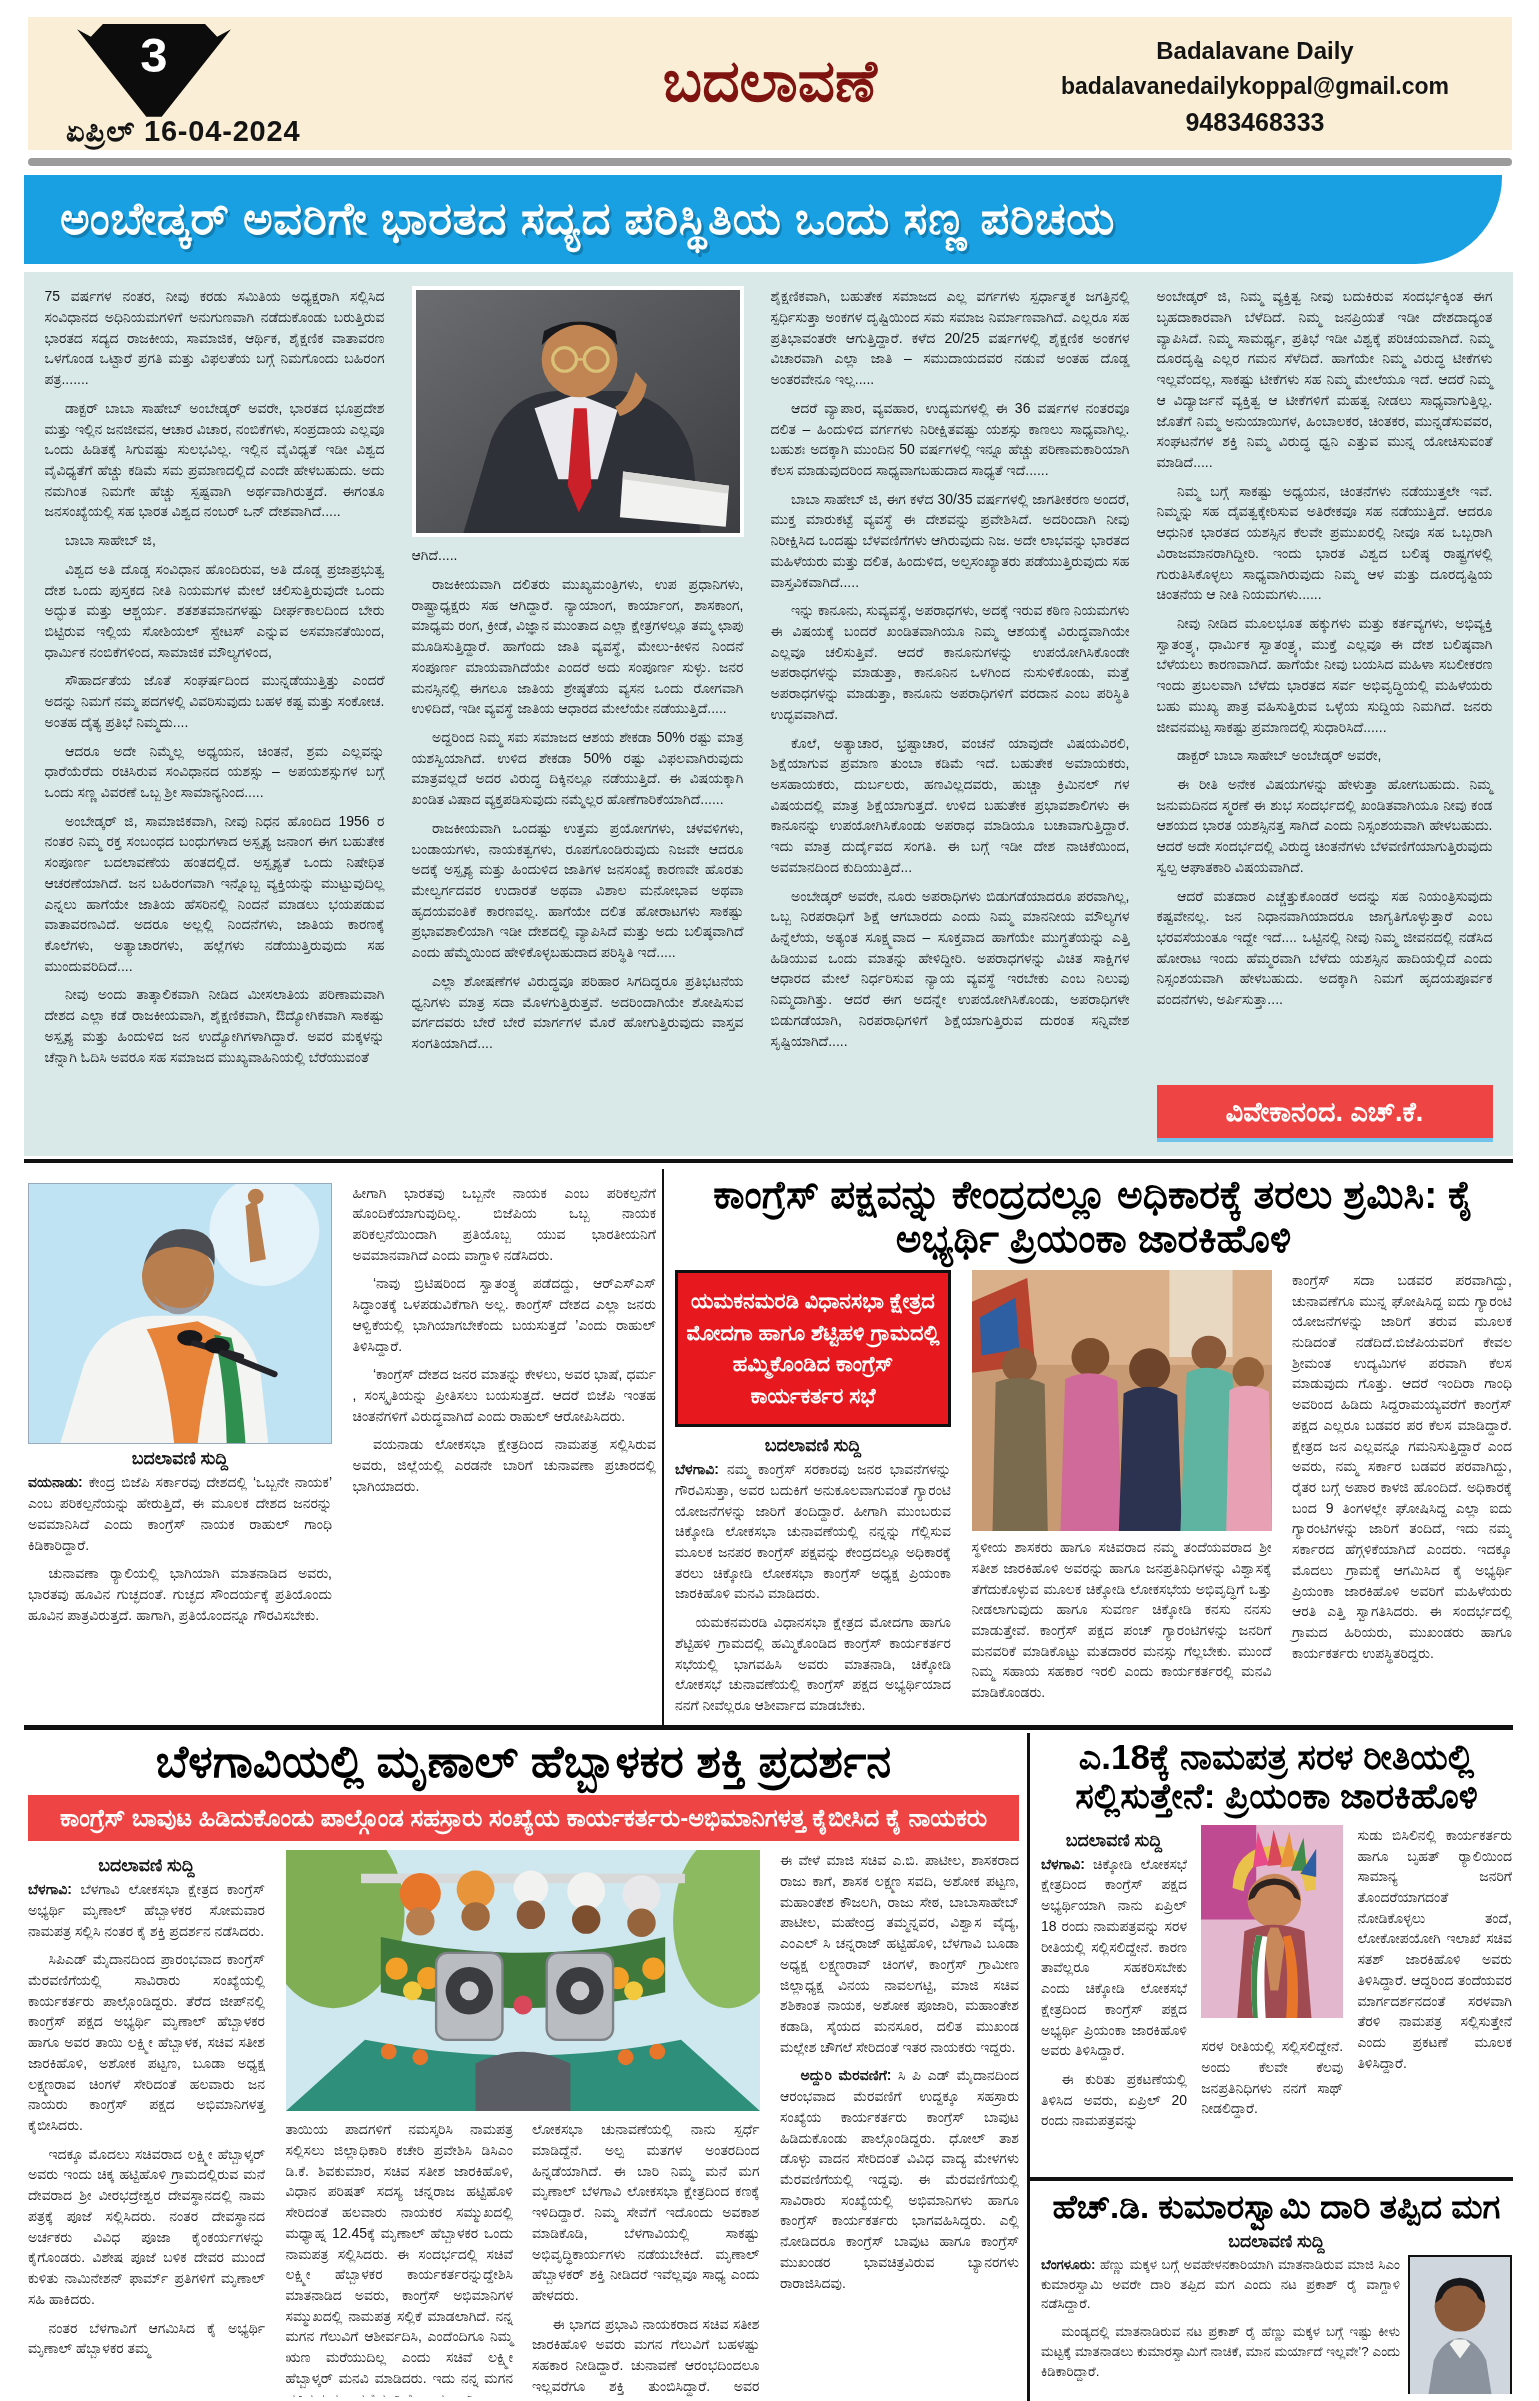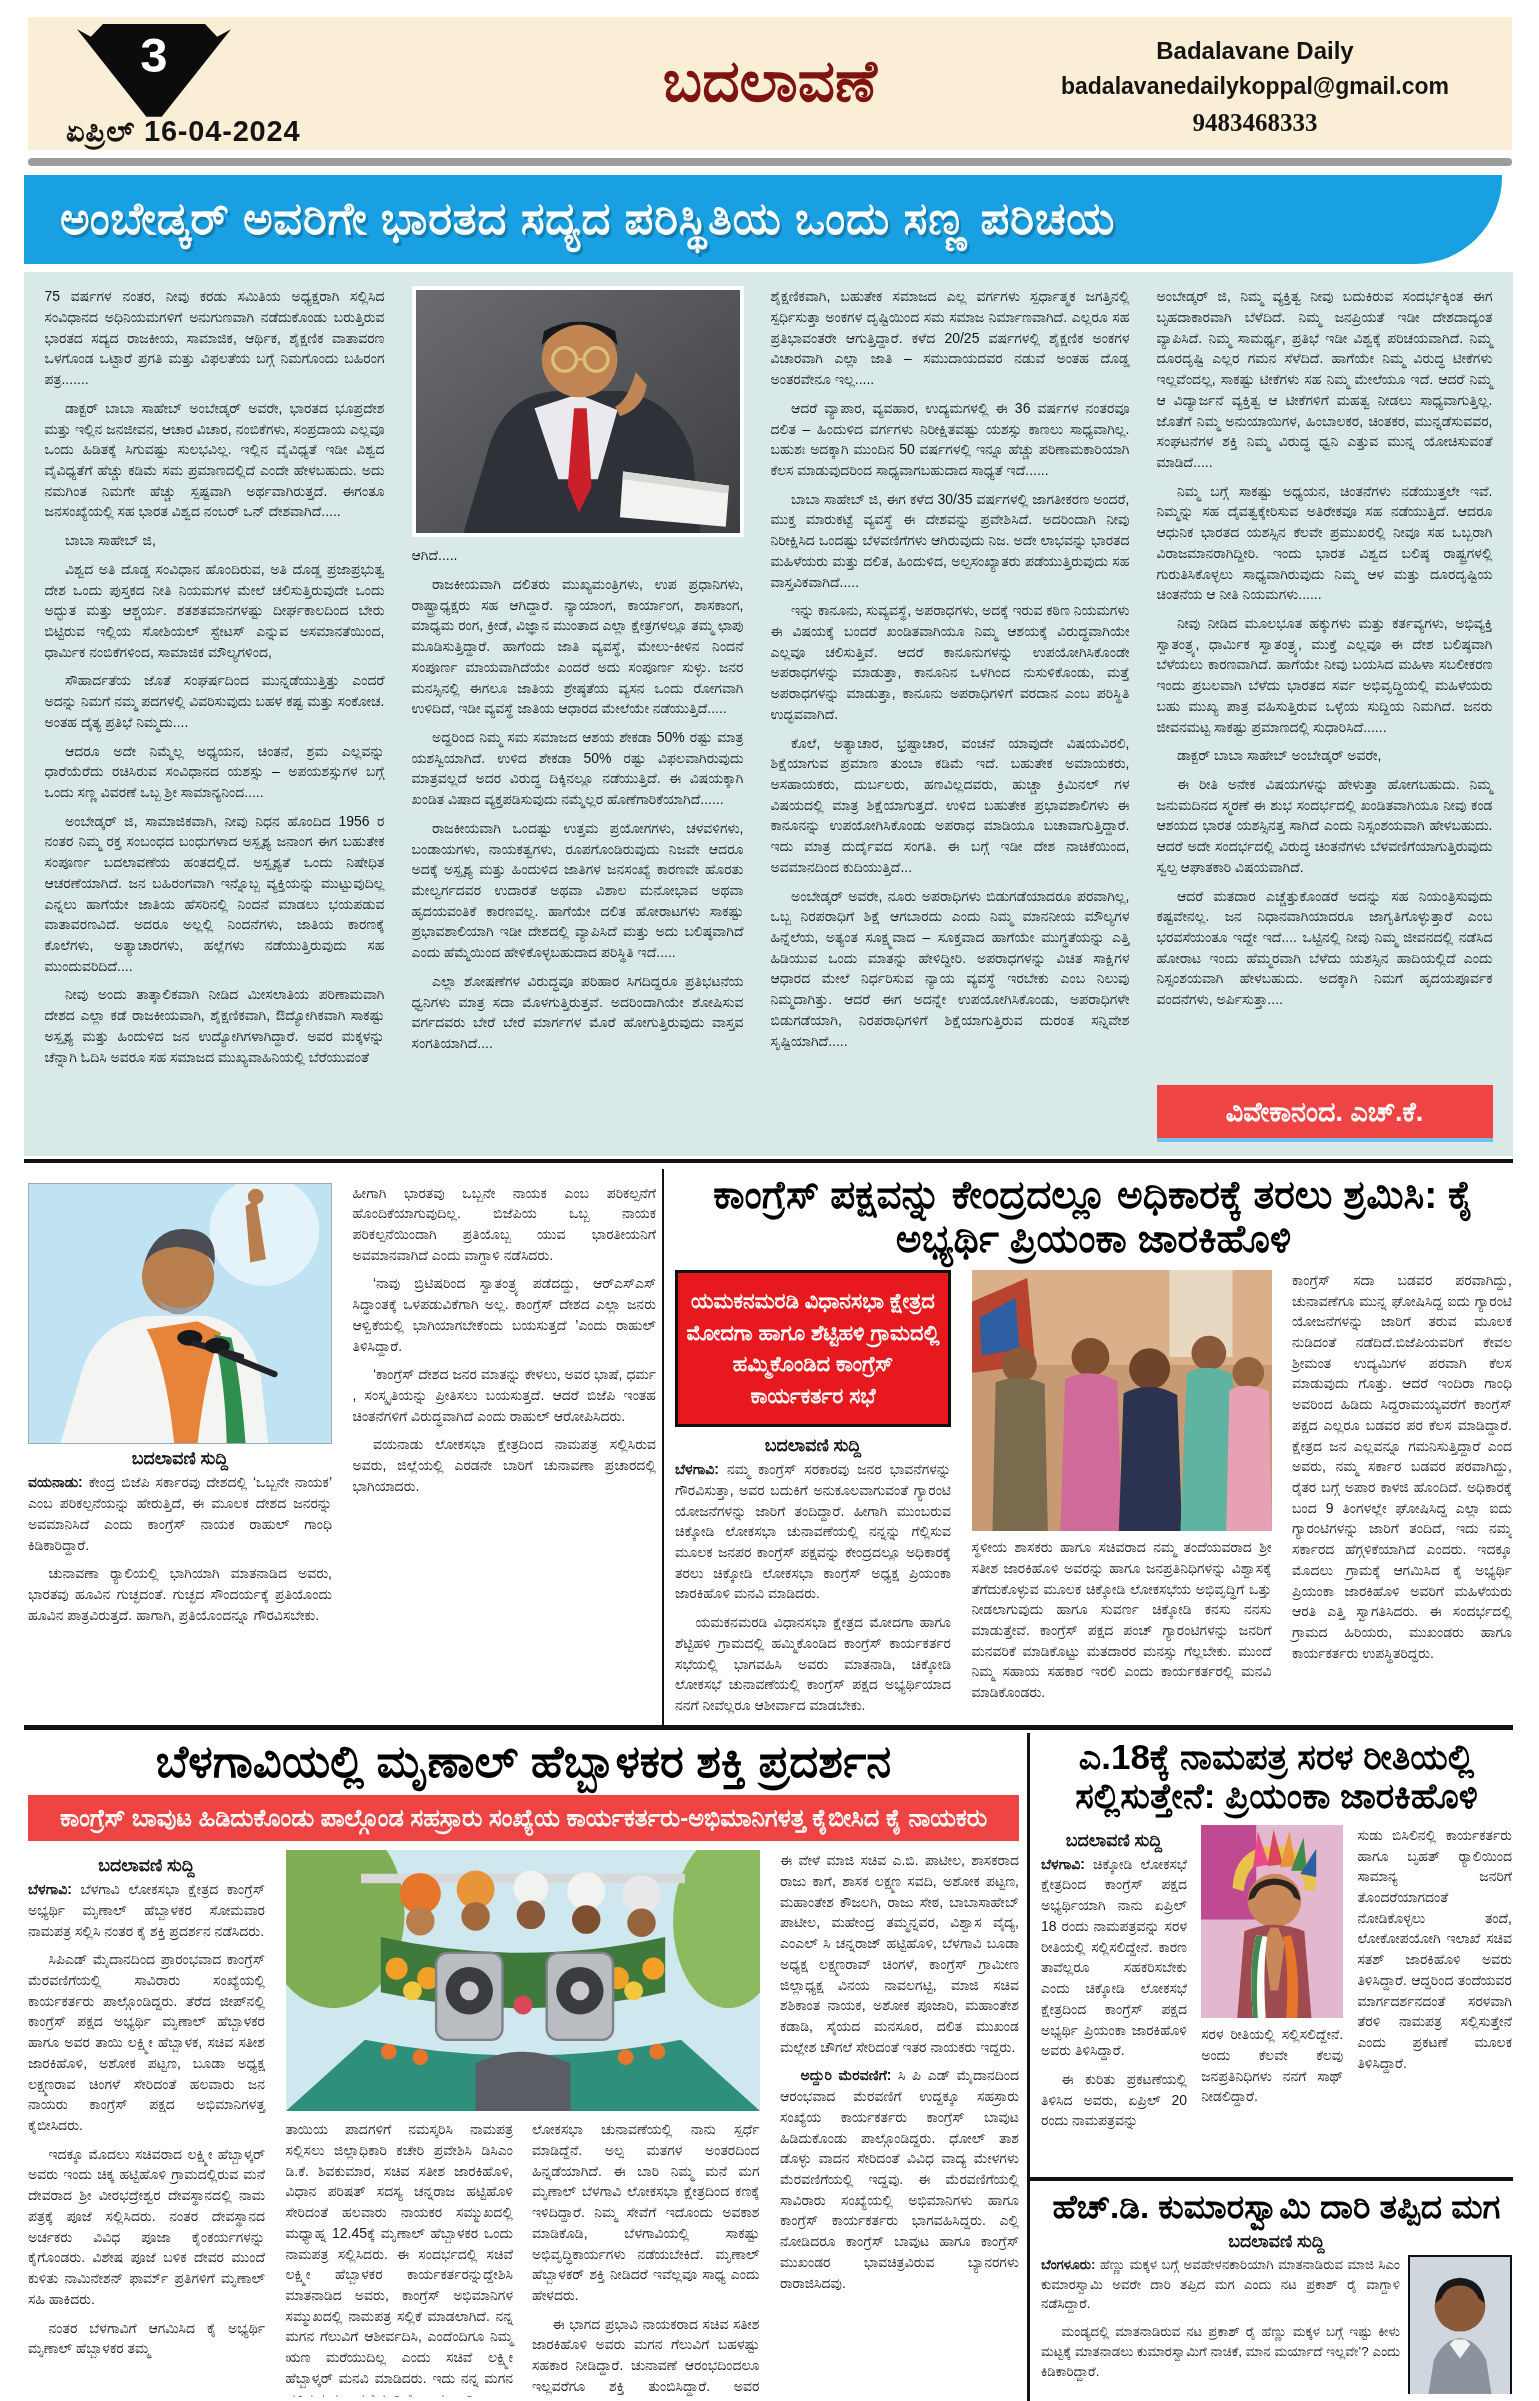--- a/index.html
+++ b/index.html
@@ -10,21 +10,21 @@
   .pg-tri{position:absolute;left:49px;top:6.3px;width:154px;height:93px;background:#0c0c0c;
           clip-path:polygon(0 6%,9% 14%,17% 0,83% 0,91% 14%,100% 6%,55% 100%,45% 100%);}
   .pg-num{position:absolute;left:49px;top:9.5px;width:154px;text-align:center;color:#fff;
           font-size:49px;font-weight:800;}
   .hdr-date{position:absolute;left:38px;top:98px;font-size:29px;font-weight:800;letter-spacing:0.8px;}
   .masthead{position:absolute;left:0;right:0;top:30px;text-align:center;font-size:58px;
             font-weight:800;color:#7e1310;}
   .contact{position:absolute;right:63px;top:16px;text-align:center;font-weight:800;line-height:1.5;}
   .contact .c1{font-size:24px;}
   .contact .c2{font-size:23px;}
-  .contact .c3{font-size:25px;font-family:Liberation Serif, serif;}
+  .contact .c3{font-size:25px;}
   .gray-bar{position:absolute;left:28px;top:158px;width:1484px;height:8px;background:#9b9b9b;border-radius:4.7px;}
   
   .banner{position:absolute;left:24px;top:175px;width:1478px;height:89px;background:#18a0e2;
           border-radius:0 0 87px 0;display:flex;align-items:center;padding-left:36px;box-sizing:border-box;}
   .banner h1{margin:0;color:#fff;font-size:45px;font-weight:800;letter-spacing:0.8px;
              text-shadow:2.4px 3.2px 0 rgba(0,0,0,0.22);}
   
   .main-sec{position:absolute;left:24px;top:272px;width:1489px;height:884px;background:#d9e9e8;
             box-sizing:border-box;padding:14.2px 20.5px;display:flex;gap:27px;overflow:hidden;}
   .mcol{display:flex;flex-direction:column;}
@@ -330,21 +330,21 @@
   <div class="nom">
     <h2 class="art-headline">ಎ.18ಕ್ಕೆ ನಾಮಪತ್ರ ಸರಳ ರೀತಿಯಲ್ಲಿ ಸಲ್ಲಿಸುತ್ತೇನೆ: ಪ್ರಿಯಂಕಾ ಜಾರಕಿಹೊಳಿ</h2>
     <div class="cols" style="gap:14.2px;">
       <div class="fcol" style="flex:0 0 146px;">
         <div class="source">ಬದಲಾವಣಿ ಸುದ್ದಿ</div>
         <div>
             <p class="para"><b>ಬೆಳಗಾವಿ:</b> ಚಿಕ್ಕೋಡಿ ಲೋಕಸಭೆ ಕ್ಷೇತ್ರದಿಂದ ಕಾಂಗ್ರೆಸ್ ಪಕ್ಷದ ಅಭ್ಯರ್ಥಿಯಾಗಿ ನಾನು ಏಪ್ರಿಲ್ 18 ರಂದು ನಾಮಪತ್ರವನ್ನು ಸರಳ ರೀತಿಯಲ್ಲಿ ಸಲ್ಲಿಸಲಿದ್ದೇನೆ. ಕಾರಣ ತಾವೆಲ್ಲರೂ ಸಹಕರಿಸಬೇಕು ಎಂದು ಚಿಕ್ಕೋಡಿ ಲೋಕಸಭೆ ಕ್ಷೇತ್ರದಿಂದ ಕಾಂಗ್ರೆಸ್ ಪಕ್ಷದ ಅಭ್ಯರ್ಥಿ ಪ್ರಿಯಂಕಾ ಜಾರಕಿಹೊಳಿ ಅವರು ತಿಳಿಸಿದ್ದಾರೆ.</p>
             <p class="para">ಈ ಕುರಿತು ಪ್ರಕಟಣೆಯಲ್ಲಿ ತಿಳಿಸಿದ ಅವರು, ಏಪ್ರಿಲ್ 20 ರಂದು ನಾಮಪತ್ರವನ್ನು</p>
           </div>
       </div>
-      <div class="fcol" style="flex:0 0 142px;">
+      <div class="fcol" style="flex:0 0 142px;gap:12px;">
         <div class="fig pri-fig">
           <svg viewBox="0 0 180 245" width="100%" height="100%" preserveAspectRatio="none">
             <rect width="180" height="245" fill="#e3b8cf"></rect>
             <rect x="0" y="0" width="70" height="120" fill="#c04a92"></rect>
             <path d="M40 80 Q42 28 95 26 Q146 30 146 82 L132 84 Q128 44 94 42 Q58 44 54 84 Z" fill="#e8c24a"></path>
             <g>
               <path d="M92 6 L104 50 L84 52 Z" fill="#d8485a"></path>
               <path d="M112 8 L120 52 L100 54 Z" fill="#e8943a"></path>
               <path d="M130 16 L134 58 L114 58 Z" fill="#3f8a4c"></path>
               <path d="M146 30 L146 66 L126 62 Z" fill="#2e5fa3"></path>

